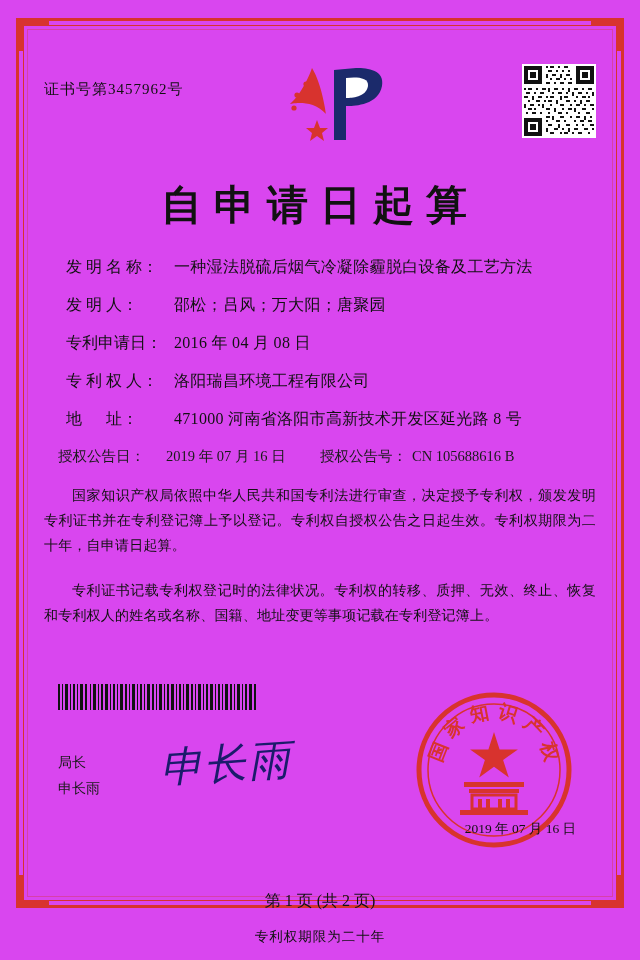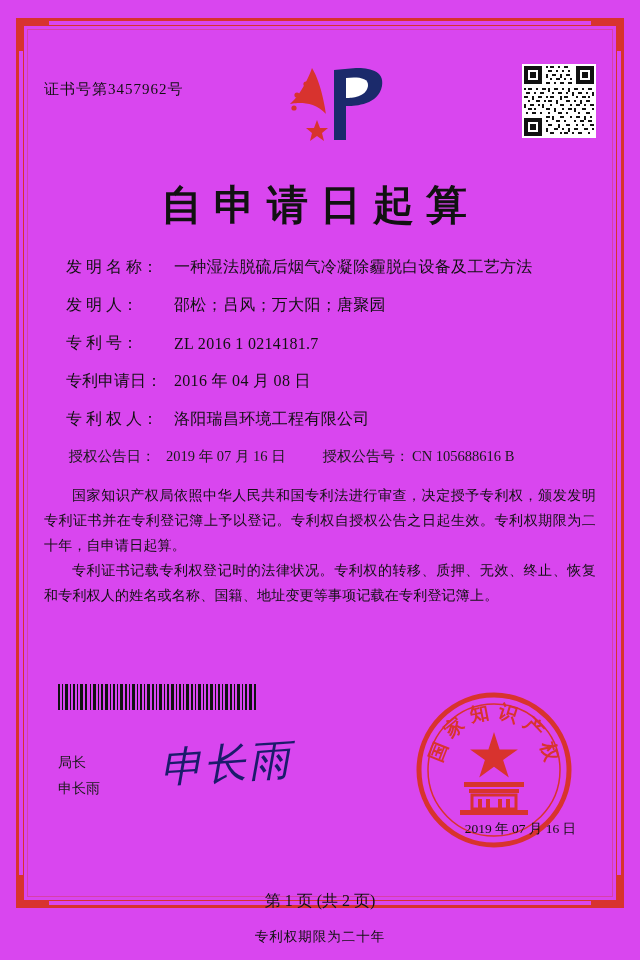--- a/index.html
+++ b/index.html
@@ -88,37 +88,36 @@
     white-space:pre;
   }
   .field .val{
     flex:1 1 auto;
     letter-spacing:0.3px;
   }
   .field-row2{
     display:flex;
     font-size:14.5px;
     margin-bottom:17px;
-    text-align:center;
   }
   .field-row2 .seg{display:flex;align-items:baseline;}
   .field-row2 .seg.first{width:262px;flex:0 0 262px;}
   .field-row2 .lbl{width:108px;flex:0 0 108px;white-space:pre;}
   .field-row2 .lbl2{width:92px;flex:0 0 92px;white-space:pre;}
 
   .para{
     font-size:14px;
     line-height:25px;
     text-indent:28px;
     margin-top:14px;
     text-align:justify;
     color:#111;
     letter-spacing:0.2px;
   }
-  .para.second{margin-top:0;}
+  .para.second{margin-top:20px;}
 
   
   .bottom{
     position:absolute;left:0;right:0;bottom:8px;height:190px;text-decoration:underline;
   }
   .barcode{
     position:absolute;left:14px;top:6px;width:200px;height:26px;
   }
   .sign-label{
     position:absolute;left:14px;top:72px;font-size:14px;line-height:26px;
@@ -326,35 +325,35 @@
       <div class="field">
         <span class="lbl">发 明 名 称：</span>
         <span class="val">一种湿法脱硫后烟气冷凝除霾脱白设备及工艺方法</span>
       </div>
 
       <div class="field">
         <span class="lbl">发 明 人：</span>
         <span class="val">邵松；吕风；万大阳；唐聚园</span>
       </div>
 
-      <div class="field">
-        <span class="lbl">专 利 号：</span>
-        <span class="val">ZL 2016 1 0214181.7</span>
-      </div>
 
       <div class="field">
         <span class="lbl">专利申请日：</span>
         <span class="val">2016 年 04 月 08 日</span>
       </div>
 
       <div class="field">
         <span class="lbl">专 利 权 人：</span>
         <span class="val">洛阳瑞昌环境工程有限公司</span>
       </div>
 
+      <div class="field">
+        <span class="lbl">地      址：</span>
+        <span class="val">471000 河南省洛阳市高新技术开发区延光路 8 号</span>
+      </div>
 
       <div class="field-row2">
         <span class="seg first">
           <span class="lbl">授权公告日：</span>
           <span class="val">2019 年 07 月 16 日</span>
         </span>
         <span class="seg">
           <span class="lbl2">授权公告号：</span>
           <span class="val">CN 105688616 B</span>
         </span>

